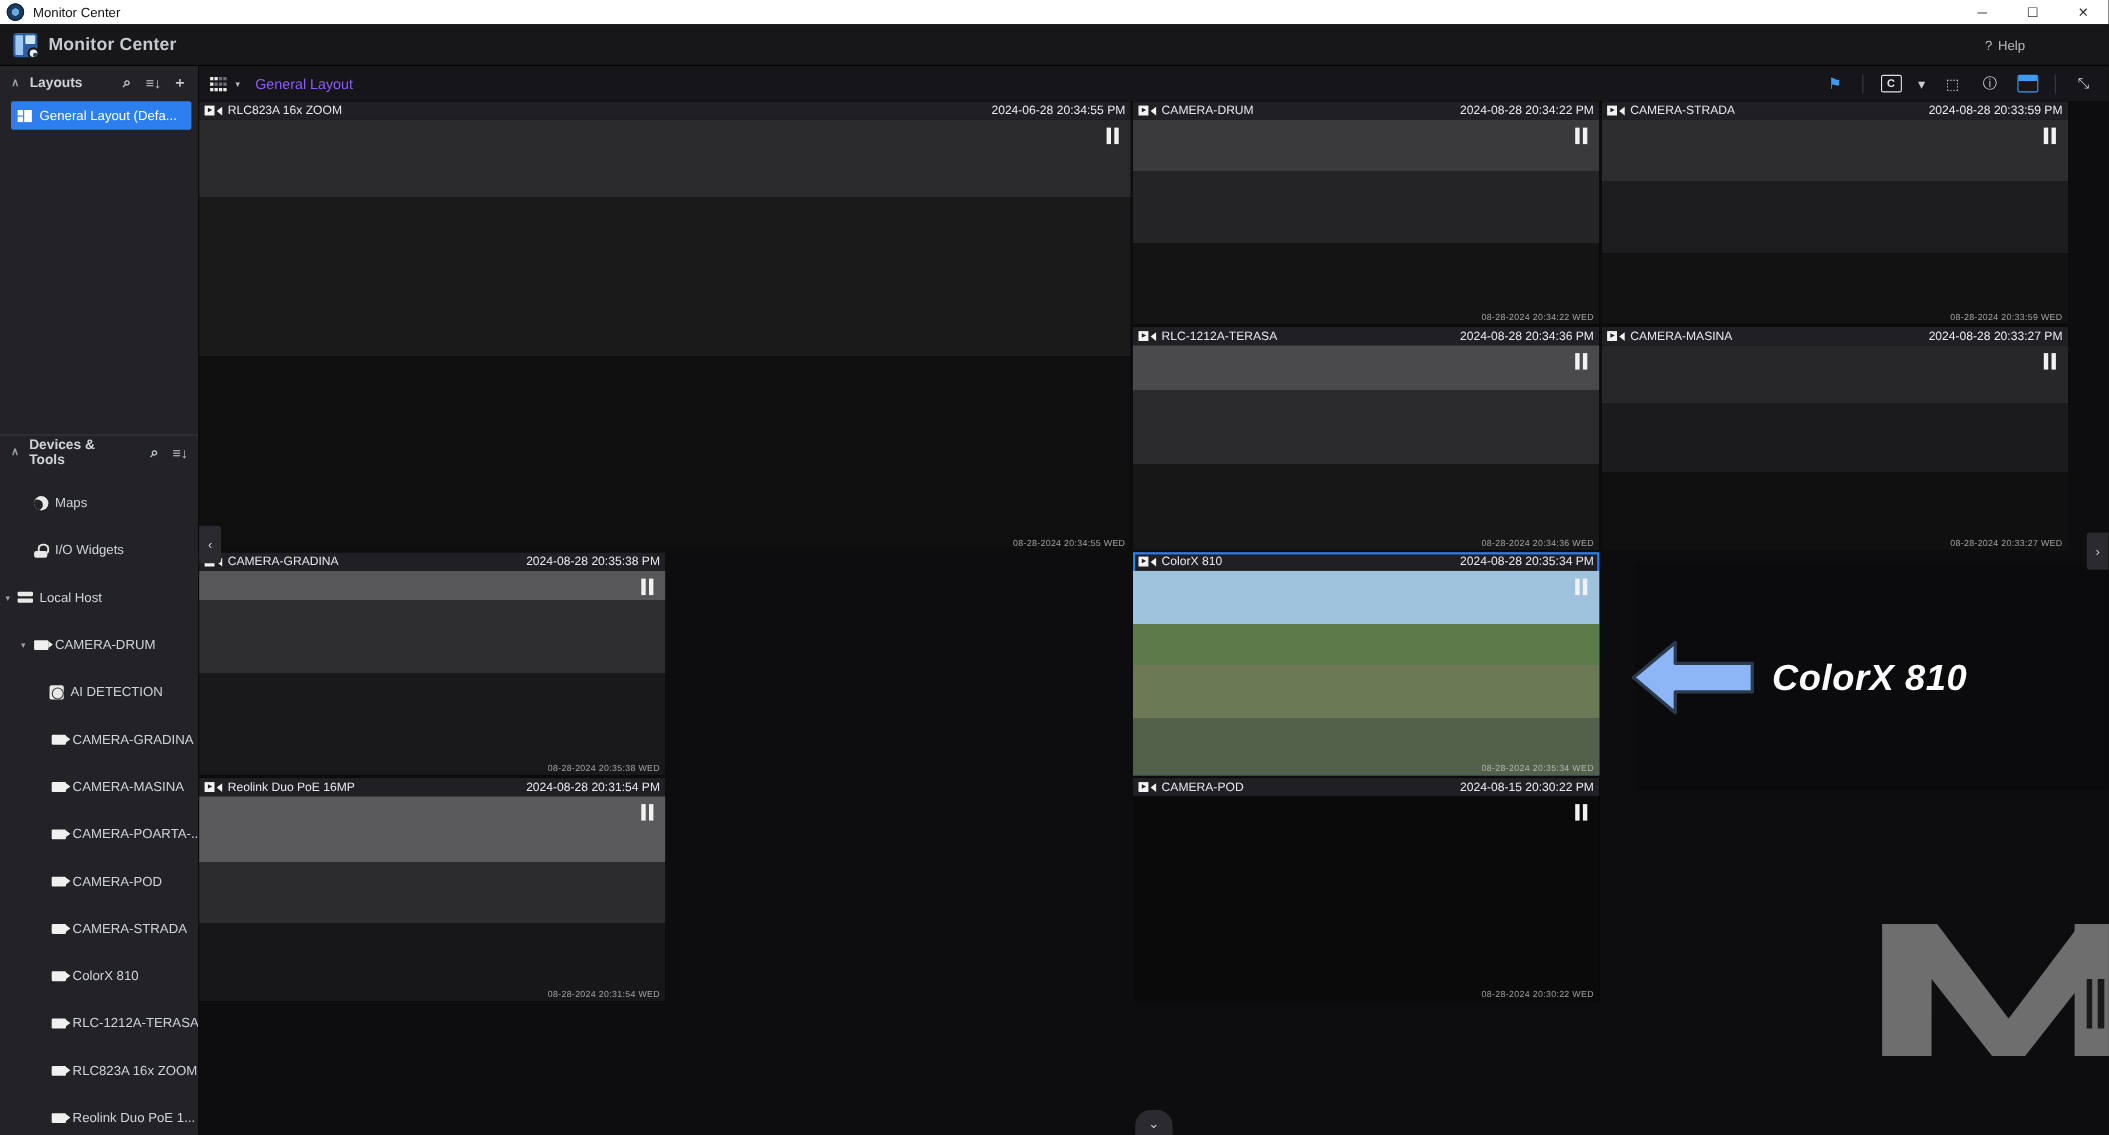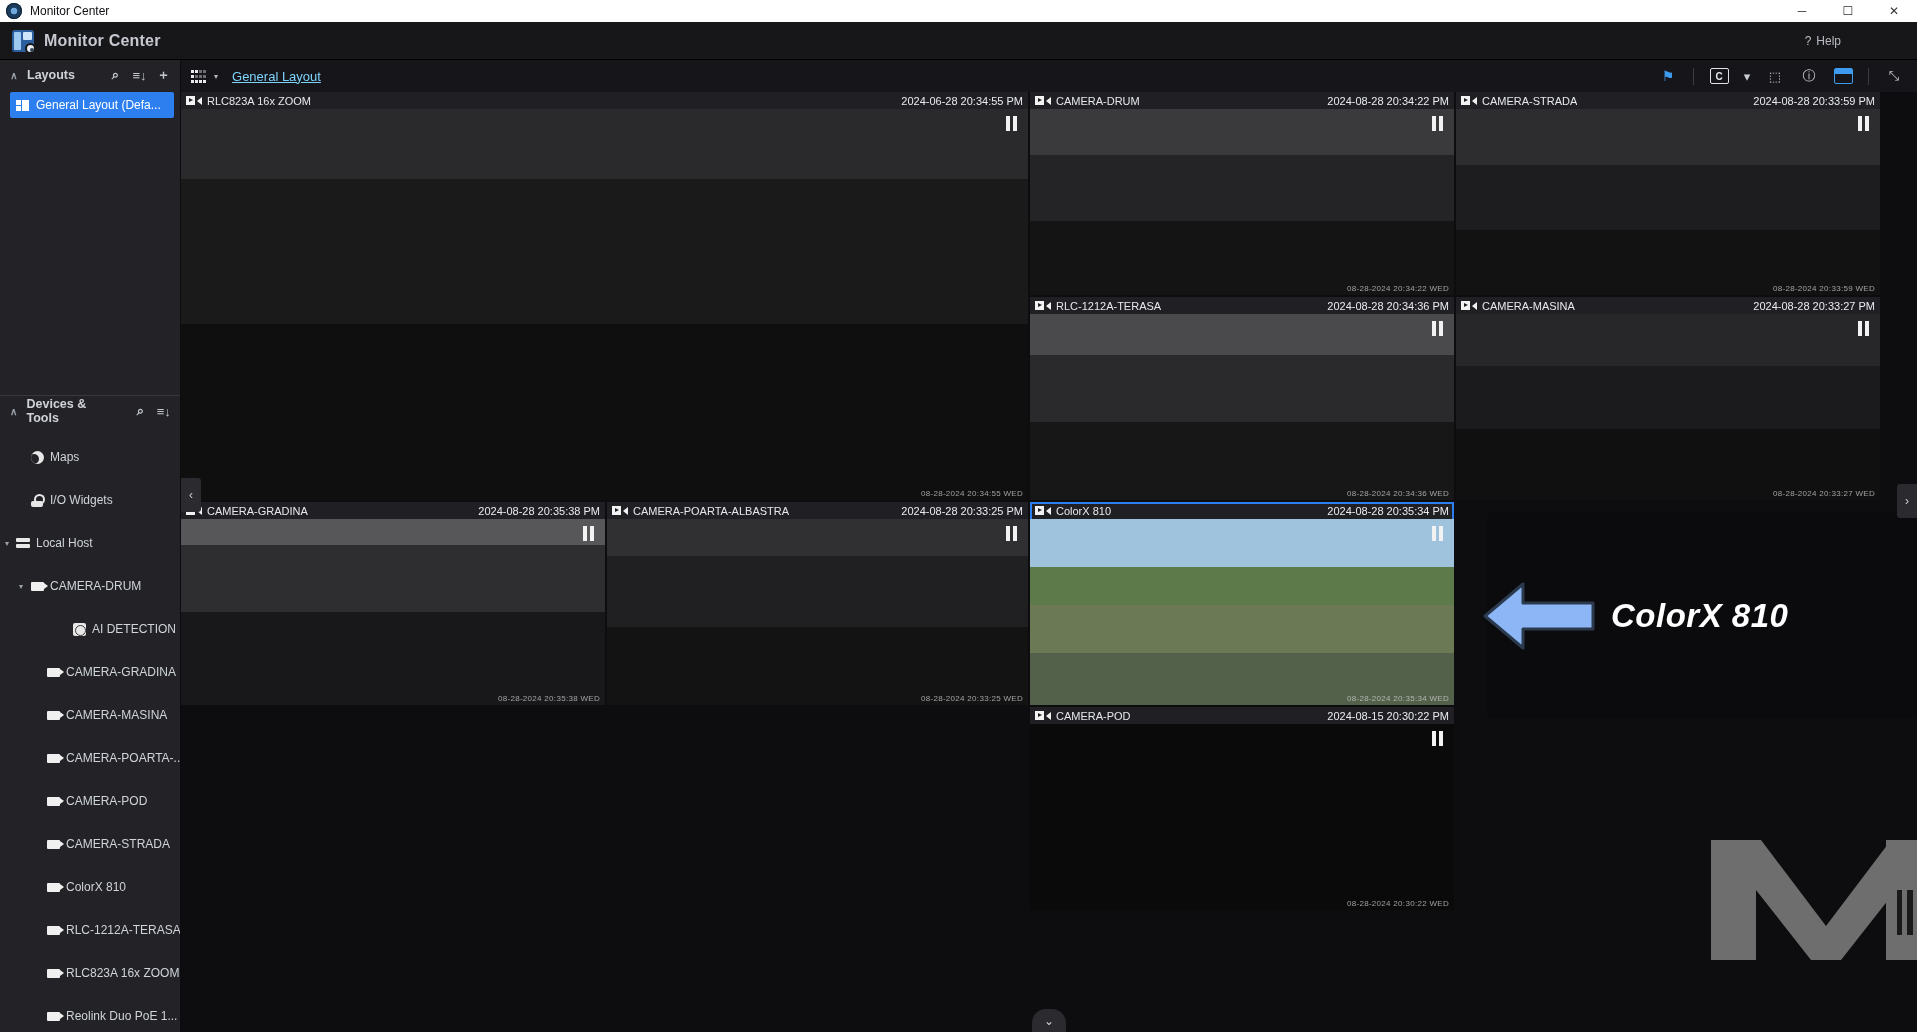--- a/index.html
+++ b/index.html
@@ -70,36 +70,36 @@
     border-bottom-color:transparent;border-radius:50%;}
   .host-ic{width:14px;height:11px;position:relative;}
   .host-ic i{position:absolute;left:0;width:14px;height:4px;background:#e8e8e8;border-radius:1px;}
   .host-ic i:nth-child(1){top:0;}
   .host-ic i:nth-child(2){top:6px;}
   .ai-ic{width:13px;height:13px;background:#e8e8e8;border-radius:2px;position:relative;}
   .ai-ic:after{content:"";position:absolute;left:2px;top:2px;width:9px;height:9px;border-radius:50%;
      border:1.5px solid #3a3a3e;}
   .node.indent1 { padding-left:14px; }
   .node.indent2 { padding-left:30px; }
-  .node.indent3 { padding-left:56px; }
+  .node.indent3 { padding-left:28px; }
 
   
   .collapse-handle { position:absolute; left:181px; top:478px; width:20px; height:34px;
     background:#2a2a2f; border-radius:0 3px 3px 0; display:flex; align-items:center;
     justify-content:center; color:#c9ccd2; font-size:12px; z-index:8; }
   .collapse-handle.right { left:auto; right:0; border-radius:3px 0 0 3px; }
 
   
   .main { flex:1; display:flex; flex-direction:column; background:#0d0d0f; position:relative; }
   .lay-bar { height:32px; background:#16161a; display:flex; align-items:center;
     padding:0 10px; gap:8px; }
   .grid-ic { width:15px; height:13px; position:relative; }
   .grid-ic i{position:absolute;width:3px;height:3px;background:#e9e9ec;}
   .lay-bar .caret{font-size:8px;color:#b6bac0;}
-  .lay-bar .lname { font-size:13px; color:#7dd3fc; margin-left:6px;text-decoration:underline; }
+  .lay-bar .lname { font-size:13px; color:#8b5cf6; margin-left:6px; }
   .lay-bar .sp { flex:1; }
   .tb-ic { width:26px; height:24px; display:flex; align-items:center; justify-content:center;
     color:#c9ccd2; font-size:13px; }
   .tb-sep { width:1px; height:17px; background:#3b3b41; margin:0 4px; }
   .pin { color:#3d9bf0; font-size:14px; }
   .boxed { width:19px; height:16px; border:1.6px solid #dfe2e7; border-radius:2px;
     display:flex; align-items:center; justify-content:center; font-size:10px;
     font-weight:bold; color:#dfe2e7; }
   .boxed.blue { border-color:#3d9bf0; background:linear-gradient(#3d9bf0 0 5px, transparent 5px 100%); }
 
@@ -439,49 +439,49 @@
             <span class="sp"></span>
             <span class="ts">2024-08-28 20:35:38 PM</span>
           </div>
           <div class="vid" style="background:linear-gradient(#575759 0 14%, #2e2e30 14% 50%, #18181a 50% 100%)"></div>
           <div class="pause">
             <i></i>
             <i></i>
           </div>
           <div class="stamp">08-28-2024 20:35:38 WED</div>
         </div>
-        <div class="cell" style="left: 426px; top: 410px; width: 421px; height: 203px;">
-          <div class="hdr">
-            <span class="play"></span>
-            <span class="spk"></span>
-            <span class="nm">CAMERA-POARTA-ALBASTRA</span>
-            <span class="sp"></span>
-            <span class="ts">2024-08-28 20:33:25 PM</span>
-          </div>
-          <div class="vid" style="background:linear-gradient(#303032 0 20%, #202022 20% 58%, #131314 58% 100%)"></div>
-          <div class="pause">
-            <i></i>
-            <i></i>
-          </div>
-          <div class="stamp">08-28-2024 20:33:25 WED</div>
-        </div>
         <div class="cell sel" style="left: 849px; top: 410px; width: 424px; height: 203px;">
           <div class="hdr">
             <span class="play"></span>
             <span class="spk"></span>
             <span class="nm">ColorX 810</span>
             <span class="sp"></span>
             <span class="ts">2024-08-28 20:35:34 PM</span>
           </div>
           <div class="vid" style="background:linear-gradient(#9fc3dd 0 26%, #5d7a4a 26% 46%, #6b7a55 46% 72%, #53614a 72% 100%)"></div>
           <div class="pause">
             <i></i>
             <i></i>
           </div>
           <div class="stamp">08-28-2024 20:35:34 WED</div>
+        </div>
+        <div class="cell" style="left: 0px; top: 615px; width: 424px; height: 203px;">
+          <div class="hdr">
+            <span class="play"></span>
+            <span class="spk"></span>
+            <span class="nm">Reolink Duo PoE 16MP</span>
+            <span class="sp"></span>
+            <span class="ts">2024-08-28 20:31:54 PM</span>
+          </div>
+          <div class="vid" style="background:linear-gradient(#5a5a5d 0 32%, #2c2c2e 32% 62%, #17171a 62% 100%)"></div>
+          <div class="pause">
+            <i></i>
+            <i></i>
+          </div>
+          <div class="stamp">08-28-2024 20:31:54 WED</div>
         </div>
         <div class="cell" style="left: 849px; top: 615px; width: 424px; height: 203px;">
           <div class="hdr">
             <span class="play"></span>
             <span class="spk"></span>
             <span class="nm">CAMERA-POD</span>
             <span class="sp"></span>
             <span class="ts">2024-08-15 20:30:22 PM</span>
           </div>
           <div class="vid" style="background:linear-gradient(#0a0a0b 0 100%)"></div>

